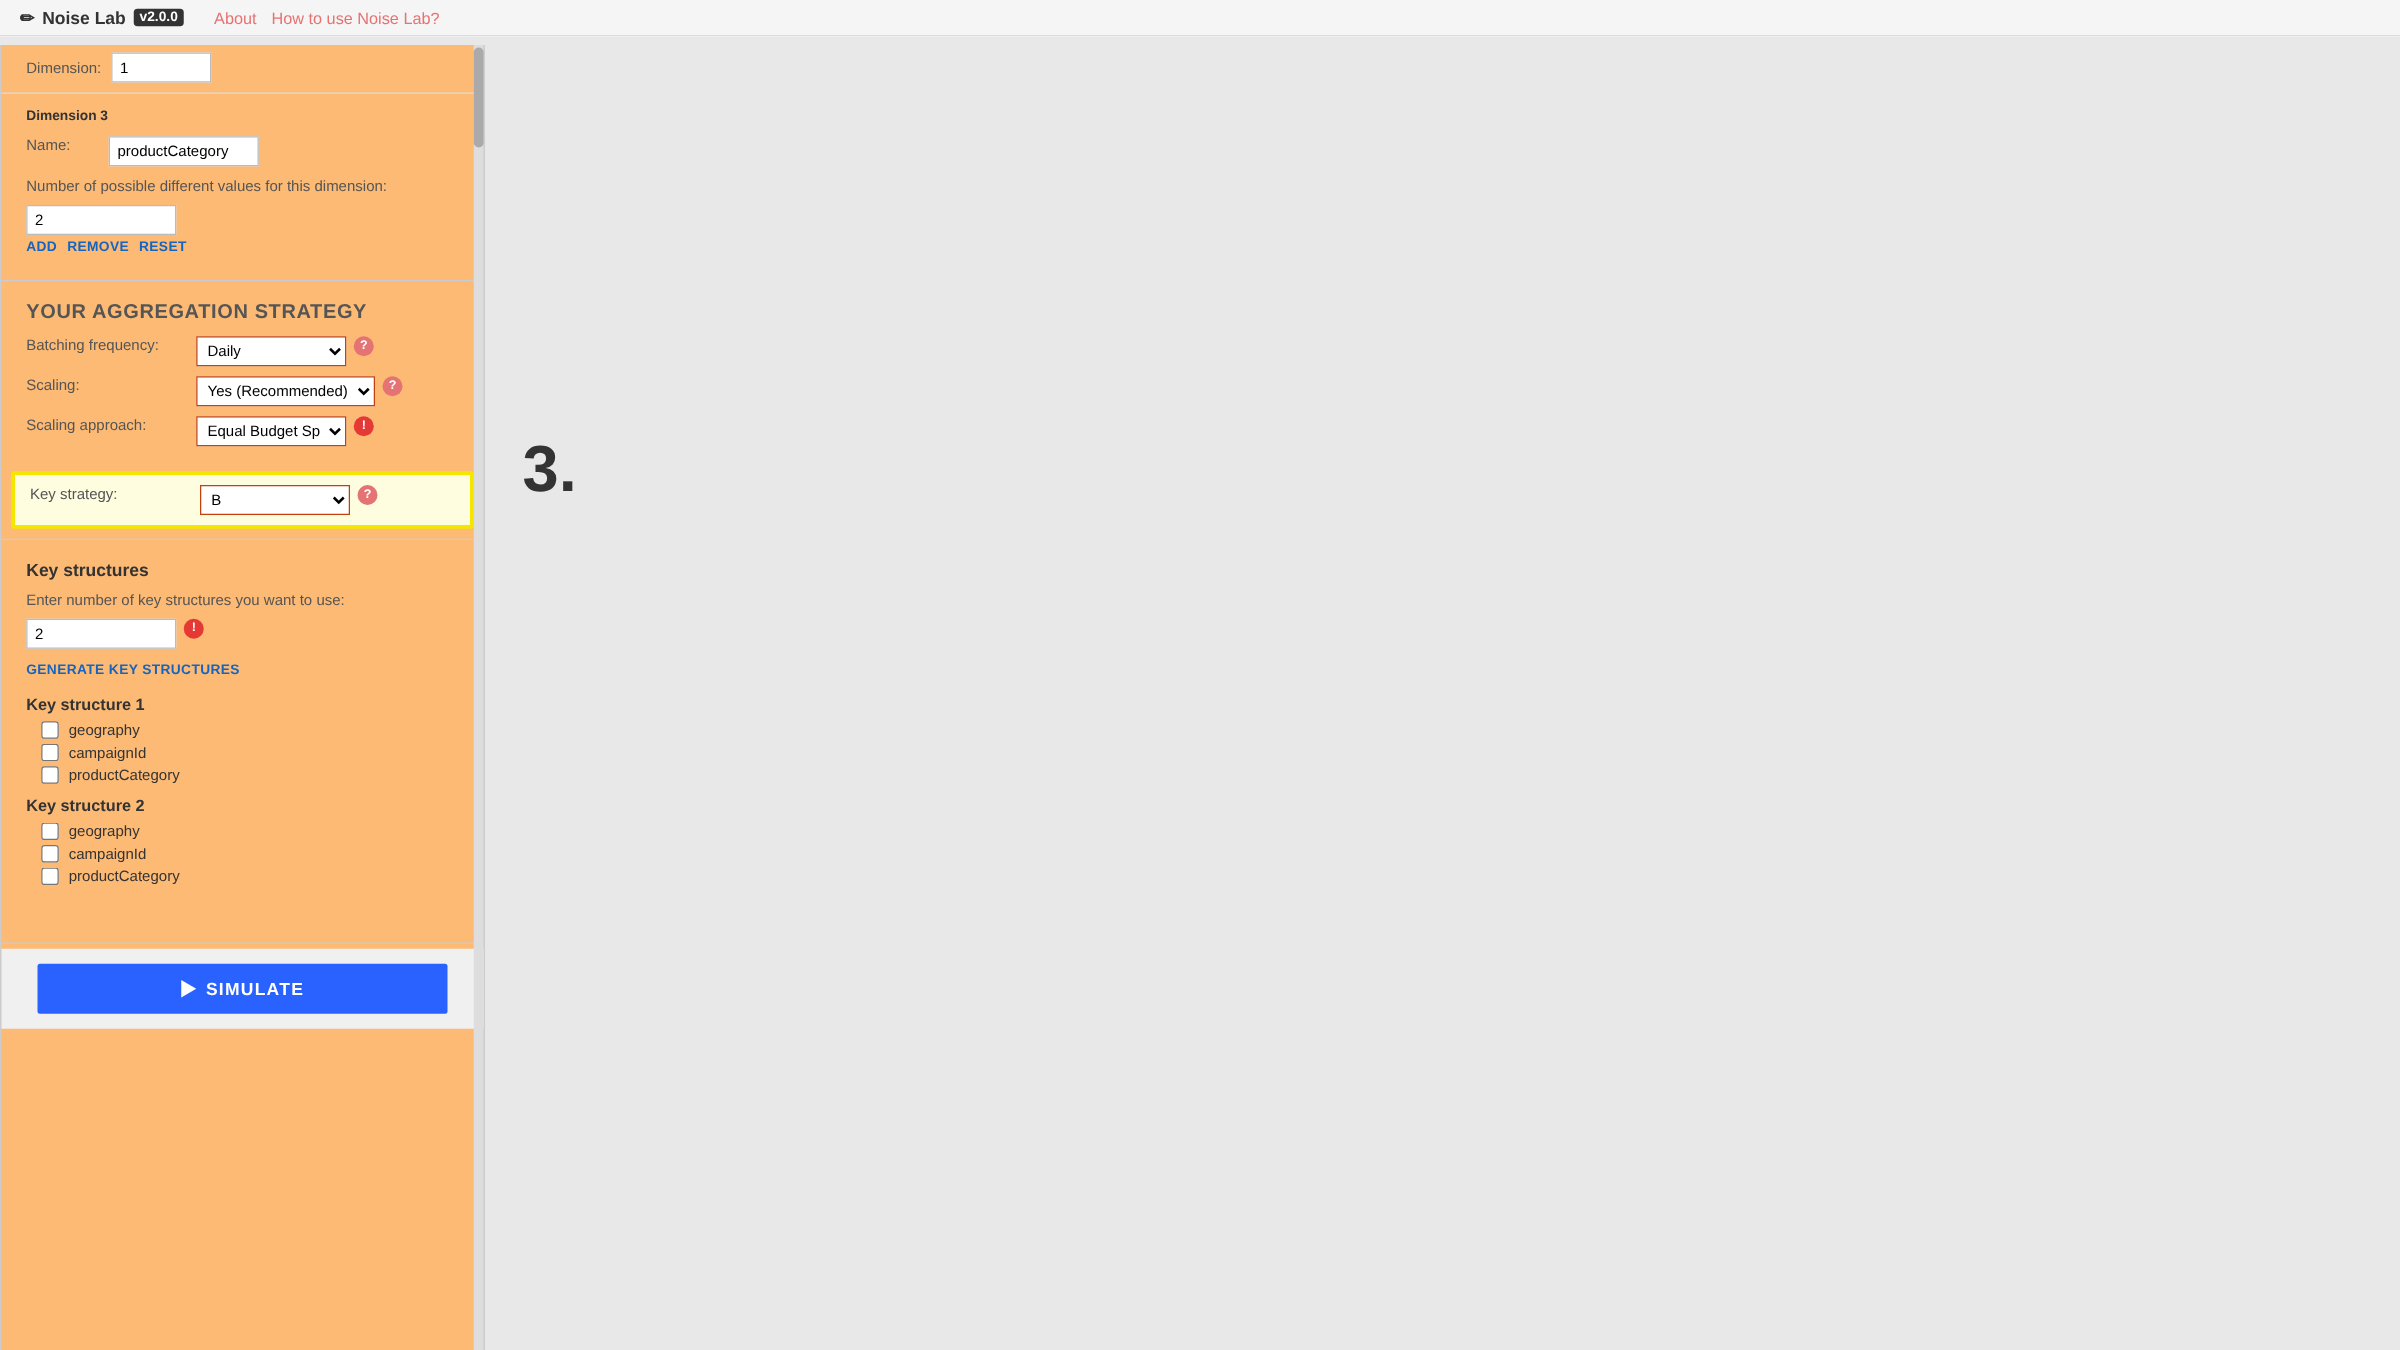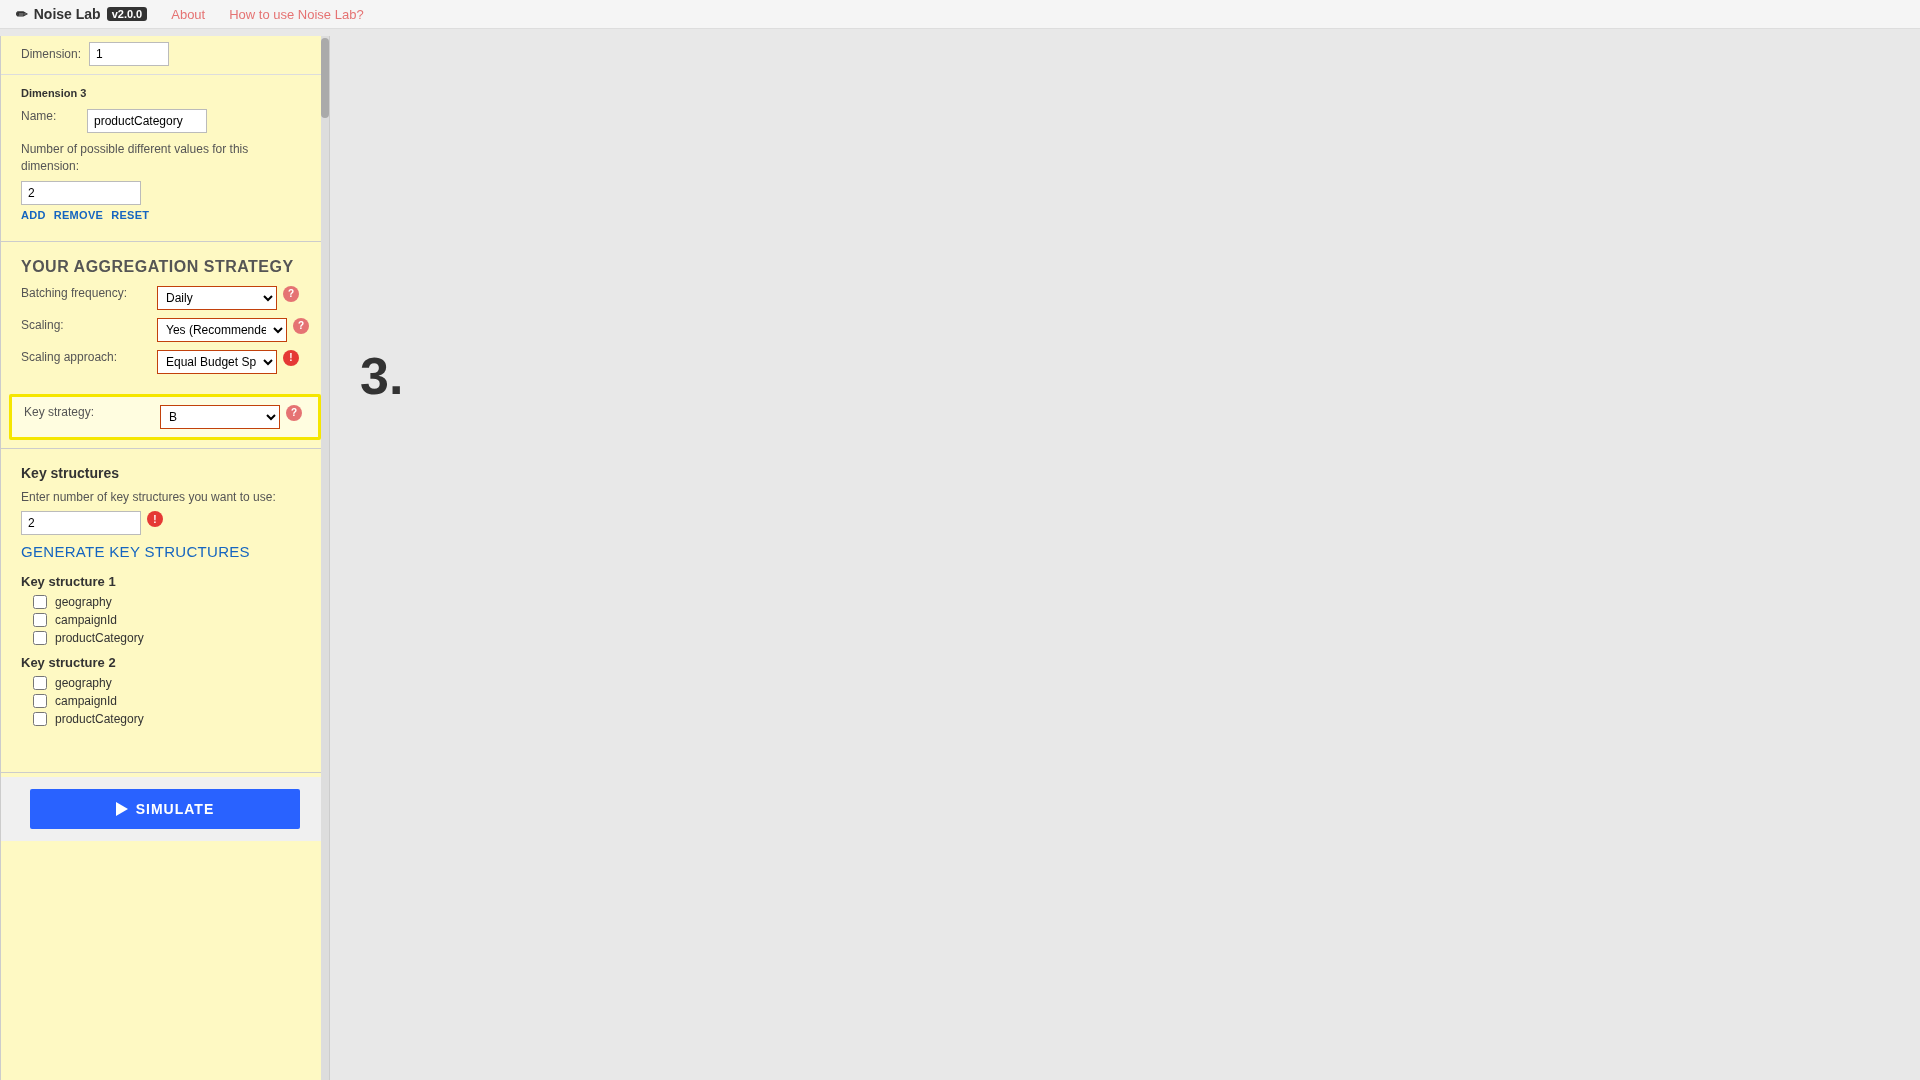--- a/index.html
+++ b/index.html
@@ -33,42 +33,42 @@
     }
     .nav-version {
       background: #333;
       color: #fff;
       border-radius: 3px;
       padding: 1px 5px;
       font-size: 11px;
     }
     .nav-links {
       display: flex;
-      gap: 24px;
+      gap: 12px;
       margin-left: 8px;
     }
     .nav-link {
       color: #e57373;
       text-decoration: none;
       font-size: 13px;
     }
 
     
     .main-area {
       margin-top: 36px;
       display: flex;
       justify-content: center;
       background: #e8e8e8;
       min-height: calc(1080px - 36px);
     }
 
     
     .panel-container {
-      width: 330px;
-      background: #fef9c3;
+      width: 388px;
+      background: #fdba74;
       border-right: 1px solid #ccc;
       border-left: 1px solid #ccc;
       position: relative;
       overflow-y: auto;
       height: calc(1080px - 36px);
     }
 
     .scrollbar-track {
       position: absolute;
       right: 0;
@@ -228,22 +228,22 @@
       width: 14px;
       height: 14px;
     }
     .checkbox-label {
       font-size: 12px;
       color: #333;
     }
 
     .generate-link {
       color: #1565c0;
-      font-size: 15px;
-      font-weight: normal;
+      font-size: 11px;
+      font-weight: bold;
       letter-spacing: 0.3px;
       cursor: pointer;
       background: none;
       border: none;
       padding: 0;
       text-decoration: none;
     }
 
     .number-input {
       border: 1px solid #bbb;

